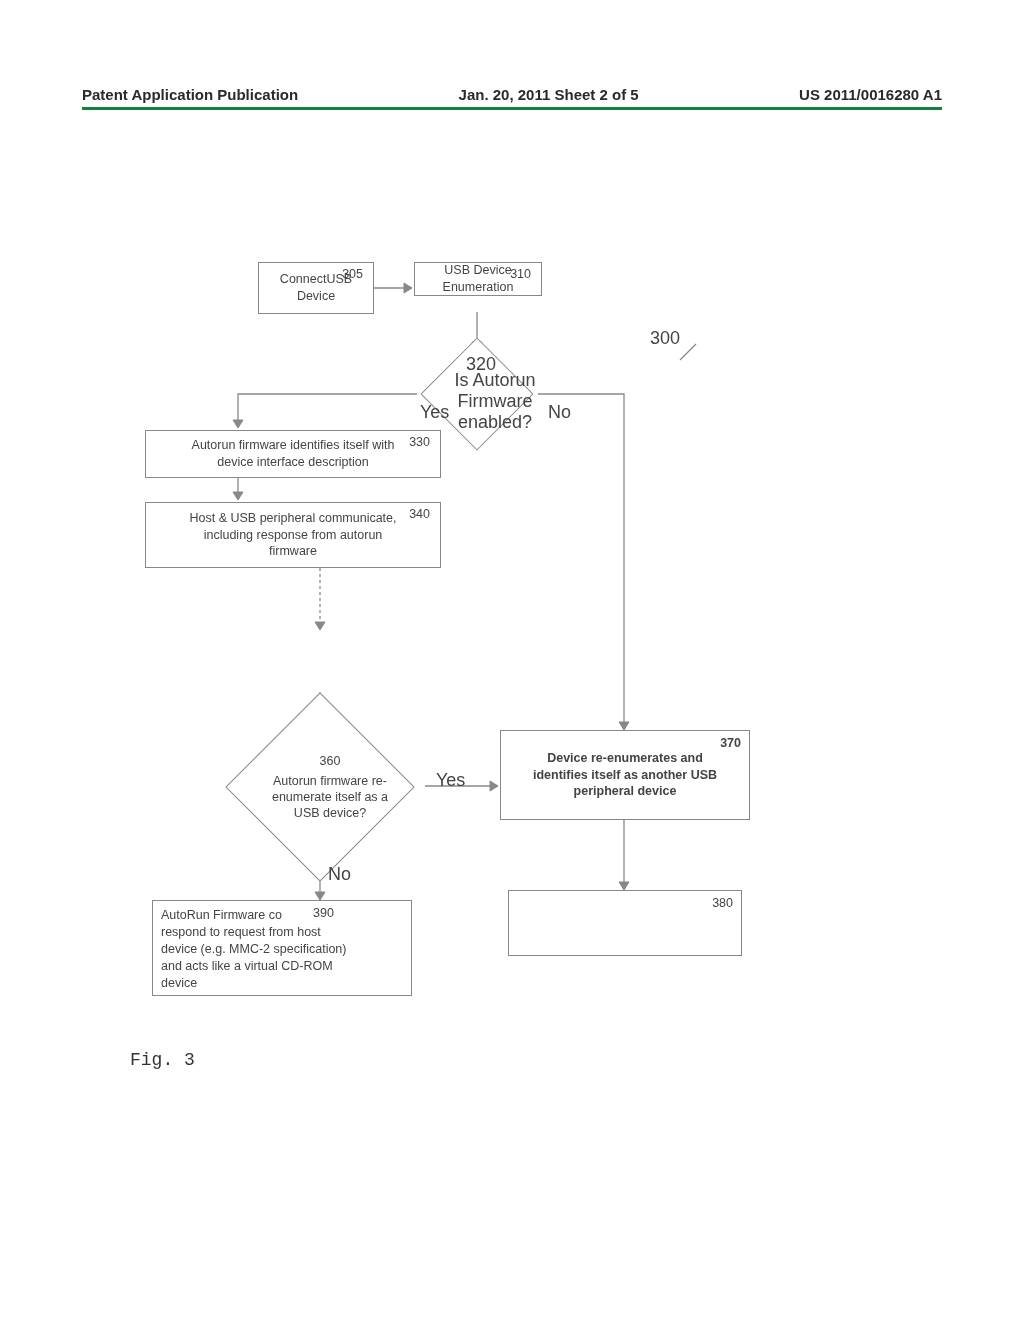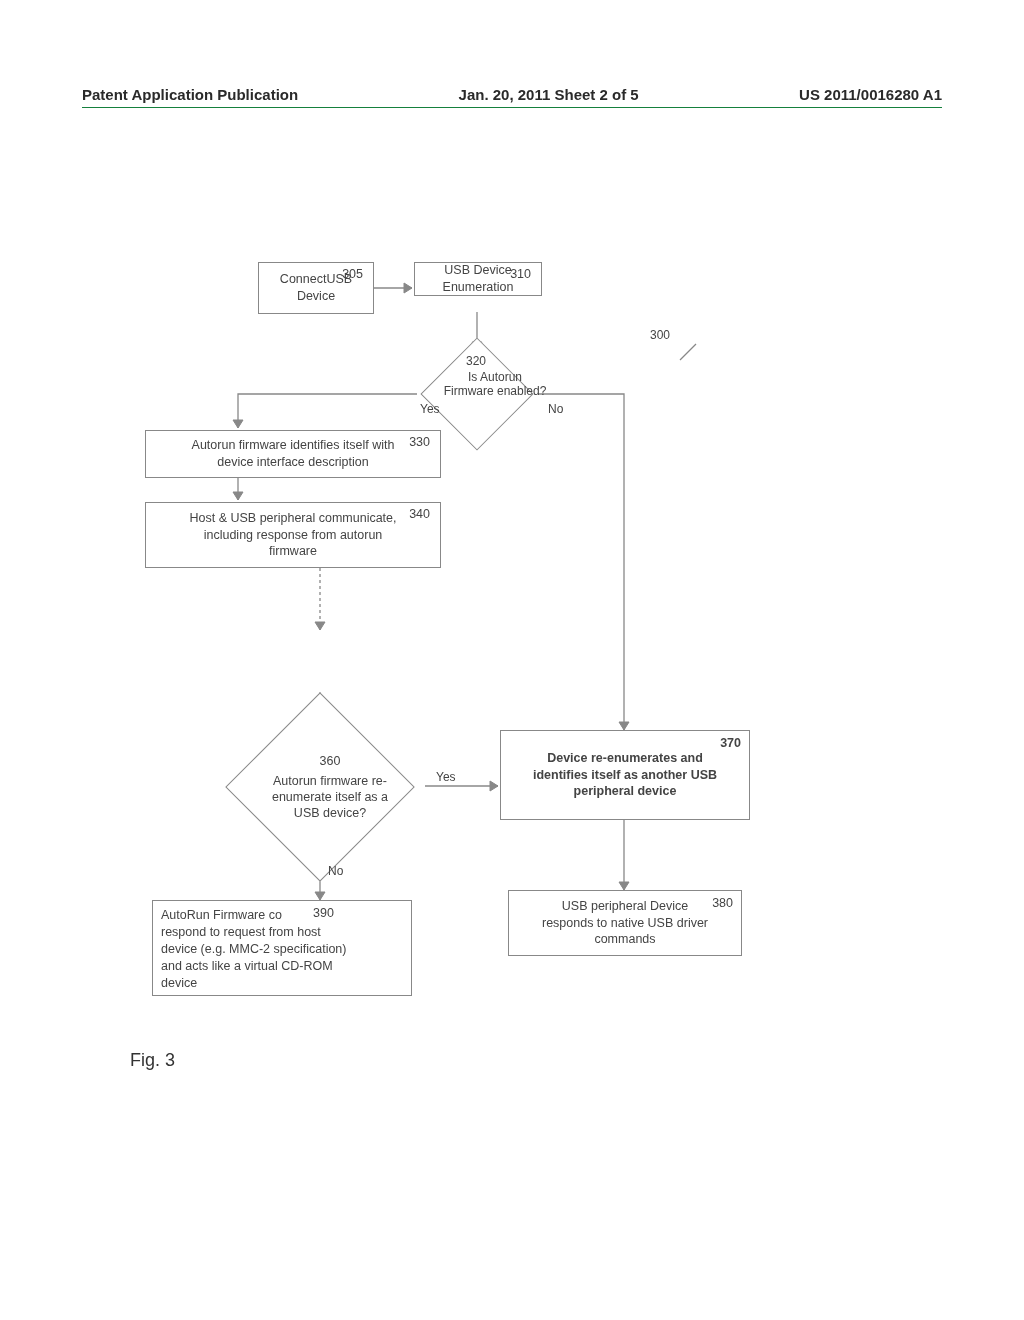--- a/index.html
+++ b/index.html
@@ -1,29 +1,29 @@
 <!DOCTYPE html>
 <html><head>
 <meta charset="utf-8">
 <style>
   * { box-sizing: border-box; margin: 0; padding: 0; }
   html, body { width: 1024px; height: 1320px; background: #fff; font-family: Arial, sans-serif; color: #333; }
   .page { position: relative; width: 1024px; height: 1320px; }
   .header { position: absolute; top: 86px; left: 0; right: 0; padding: 0 82px; }
-  .header-row { display: flex; justify-content: space-between; font-size: 15px; font-weight: bold; color: #2a2a2a; border-bottom: 1px solid #15803d; padding-bottom: 4px; }
+  .header-row { display: flex; justify-content: space-between; font-size: 15px; font-weight: bold; color: #2a2a2a; border-bottom: 3px solid #15803d; padding-bottom: 4px; }
   .header-left, .header-center, .header-right { white-space: nowrap; }
   .diagram { position: absolute; top: 250px; left: 0; width: 1024px; height: 840px; }
   .box { position: absolute; border: 1px solid #888; background: #fff; font-size: 12.5px; text-align: center; display: flex; flex-direction: column; justify-content: center; padding: 6px 8px; color: #444; line-height: 1.35; }
   .box .num { position: absolute; font-size: 12.5px; color: #444; }
   .diamond { position: absolute; }
   .diamond .shape { width: 100%; height: 100%; border: 1px solid #888; transform: rotate(45deg); transform-origin: center; background: #fff; }
   .diamond .dtext { position: absolute; top: 0; left: 10px; width: 100%; height: 100%; display: flex; flex-direction: column; justify-content: center; text-align: center; font-size: 12.5px; color: #444; line-height: 1.3; padding: 0 6px; }
   .d320 { font-size: 10.5px; }
-  .label { position: absolute; font-size: 12px; color: #444; }
-  .figlabel { position: absolute; font-family: Liberation Sans, sans-serif; font-size: 18px; color: #333; }
+  .label { position: absolute; font-size: 18px; color: #444; }
+  .figlabel { position: absolute; font-family: Liberation Mono, monospace; font-size: 18px; color: #333; }
   svg { position: absolute; top: 0; left: 0; }
   svg line, svg polyline { stroke: #888; stroke-width: 1.3; fill: none; }
   svg .dash { stroke-dasharray: 3 3; }
   svg polygon { fill: #888; stroke: #888; }
   .box.left-align { text-align: left; justify-content: flex-start; }
   .box .num-tr { top: 4px; right: 8px; }
 </style>
 </head>
 <body>
 
@@ -117,21 +117,20 @@
     <span class="label" style="left:436px; top:520px;">Yes</span>
     <span class="label" style="left:328px; top:614px;">No</span>
 
     <div class="box" style="left:500px; top:480px; width:250px; height:90px;font-weight:bold;">
       <span class="num num-tr">370</span>
       <span>Device re-enumerates and<br>identifies itself as another USB<br>peripheral device</span>
     </div>
 
     <div class="box" style="left:508px; top:640px; width:234px; height:66px;">
       <span class="num num-tr">380</span>
-      <span>USB peripheral Device<br>responds to native USB driver<br>commands</span>
     </div>
 
     <div class="box left-align" style="left:152px; top:650px; width:260px; height:96px;">
       <span class="num" style="top:4px; left:160px;">390</span>
       <span>AutoRun Firmware co<br>respond to request from host<br>device (e.g. MMC-2 specification)<br>and acts like a virtual CD-ROM<br>device</span>
     </div>
 
     <span class="figlabel" style="left:130px; top:800px;">Fig. 3</span>
 
   </div>

